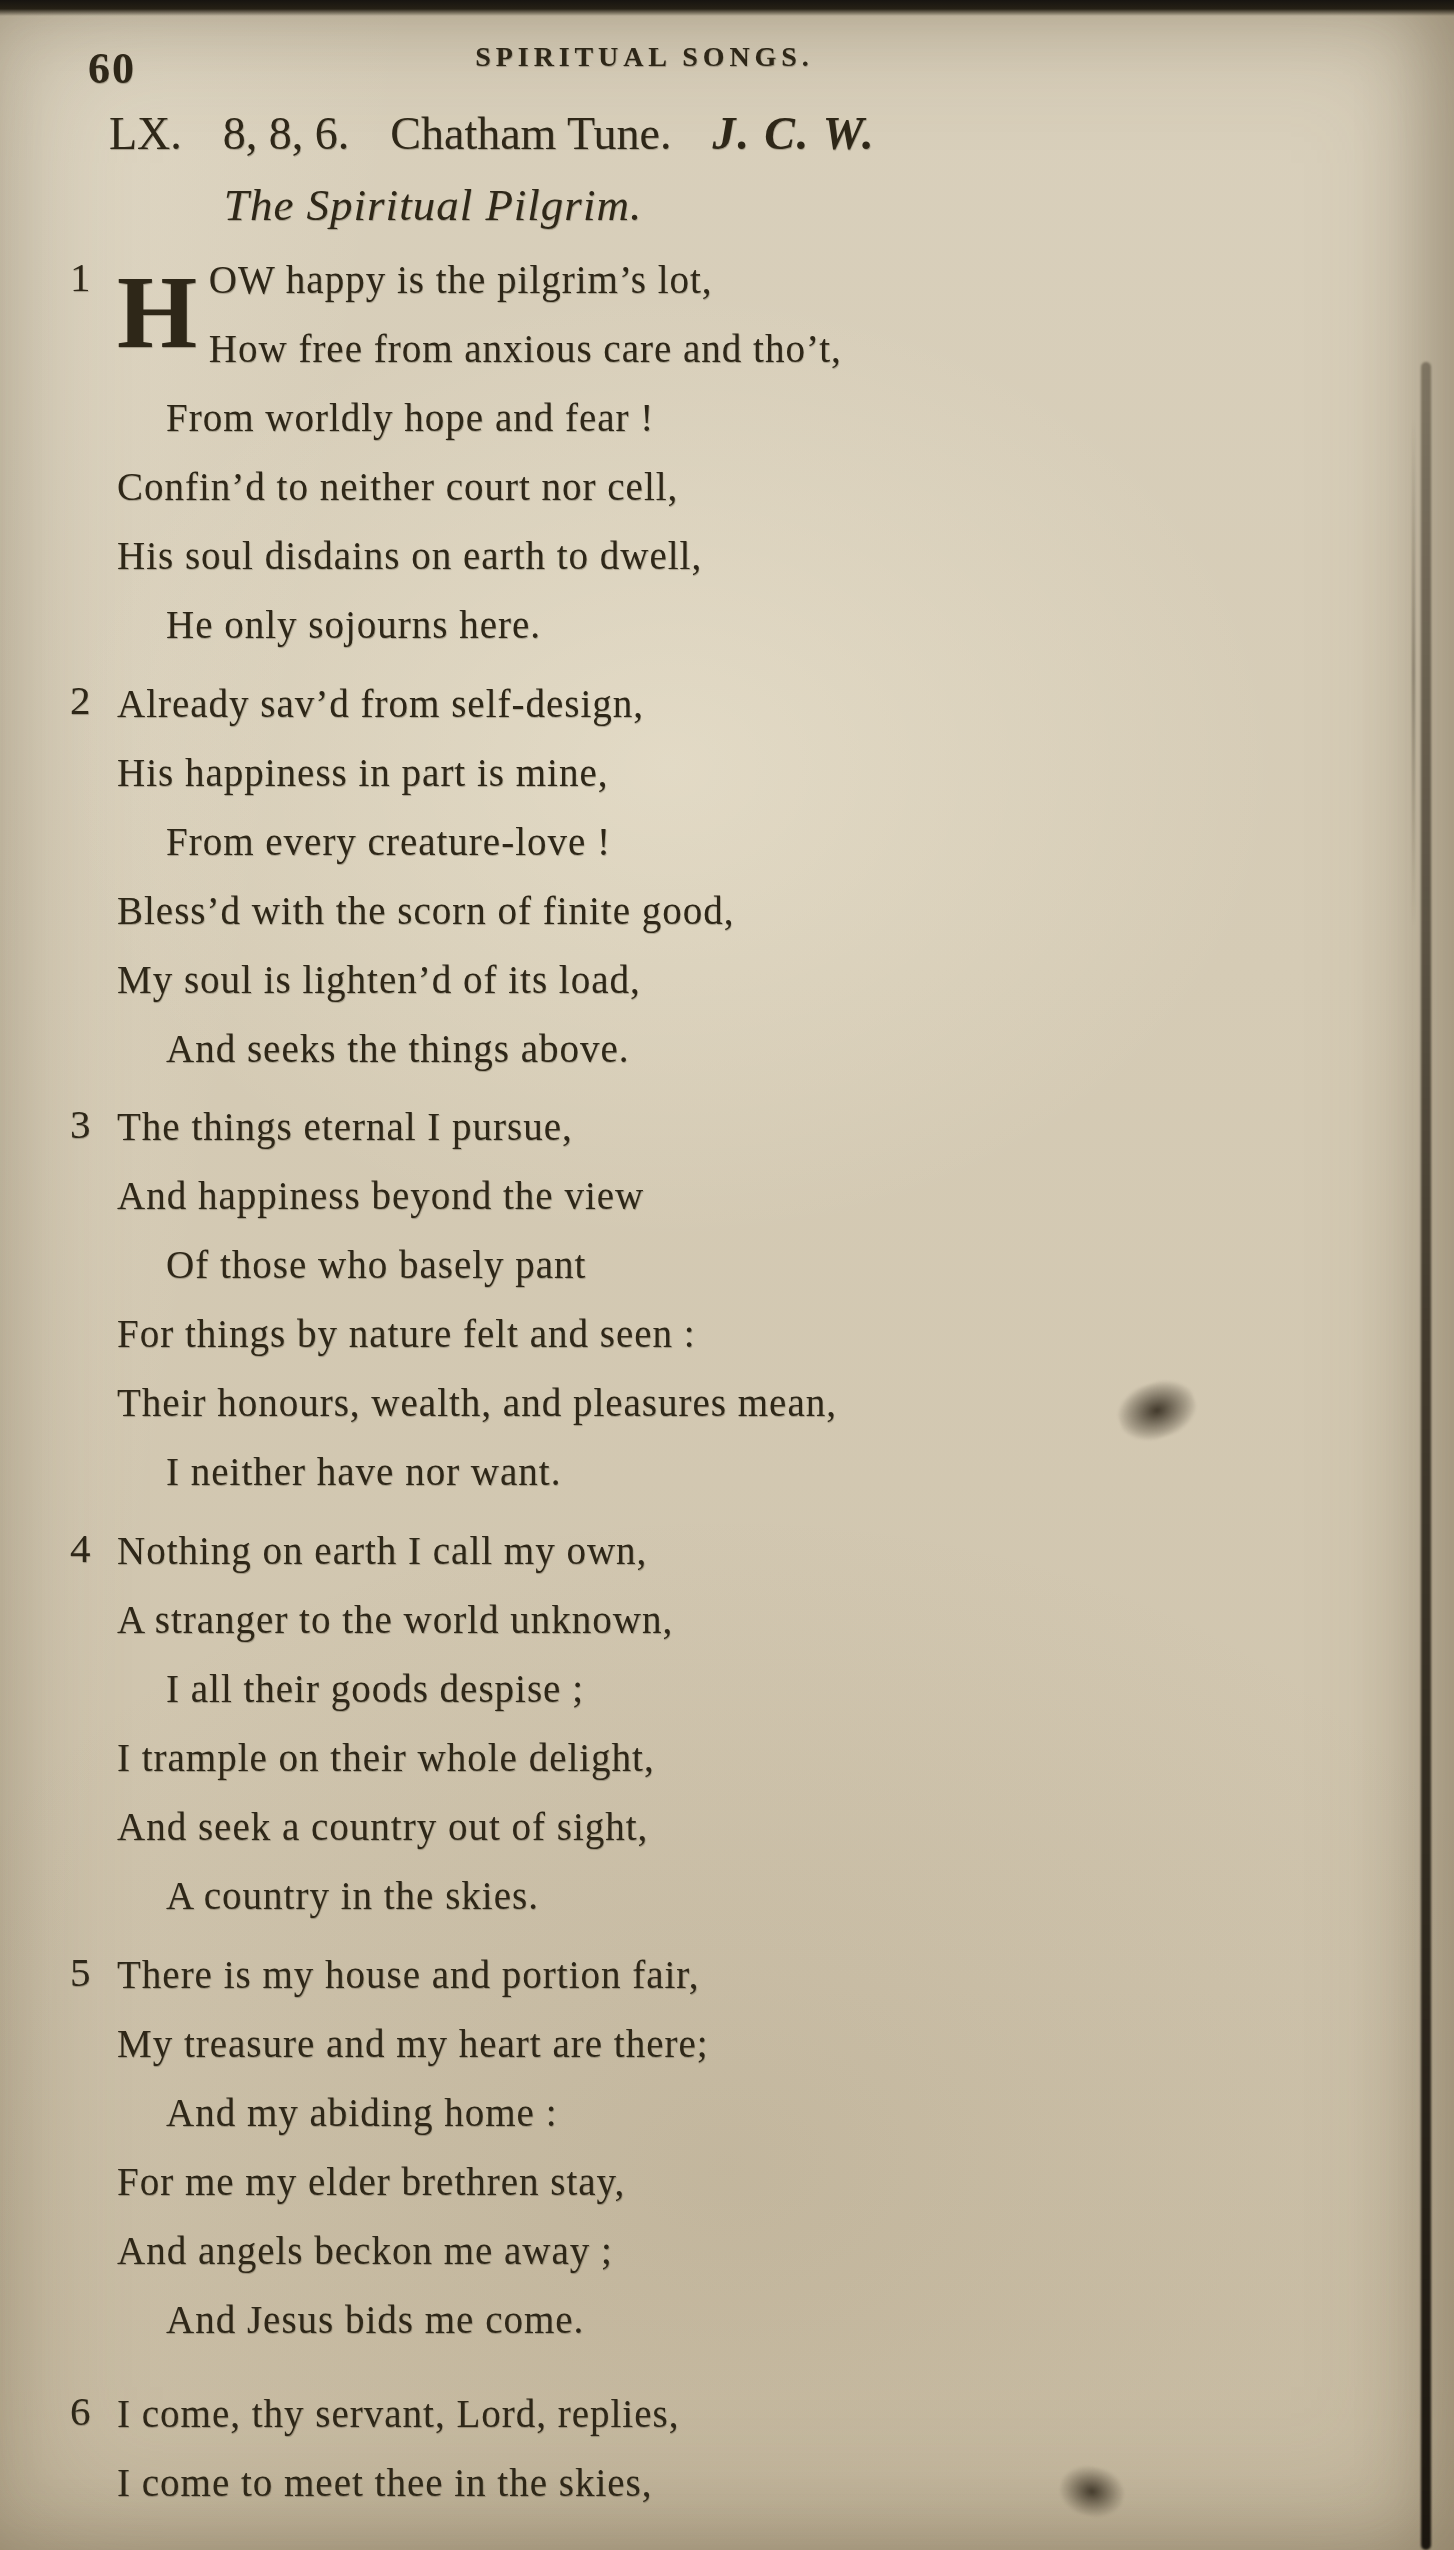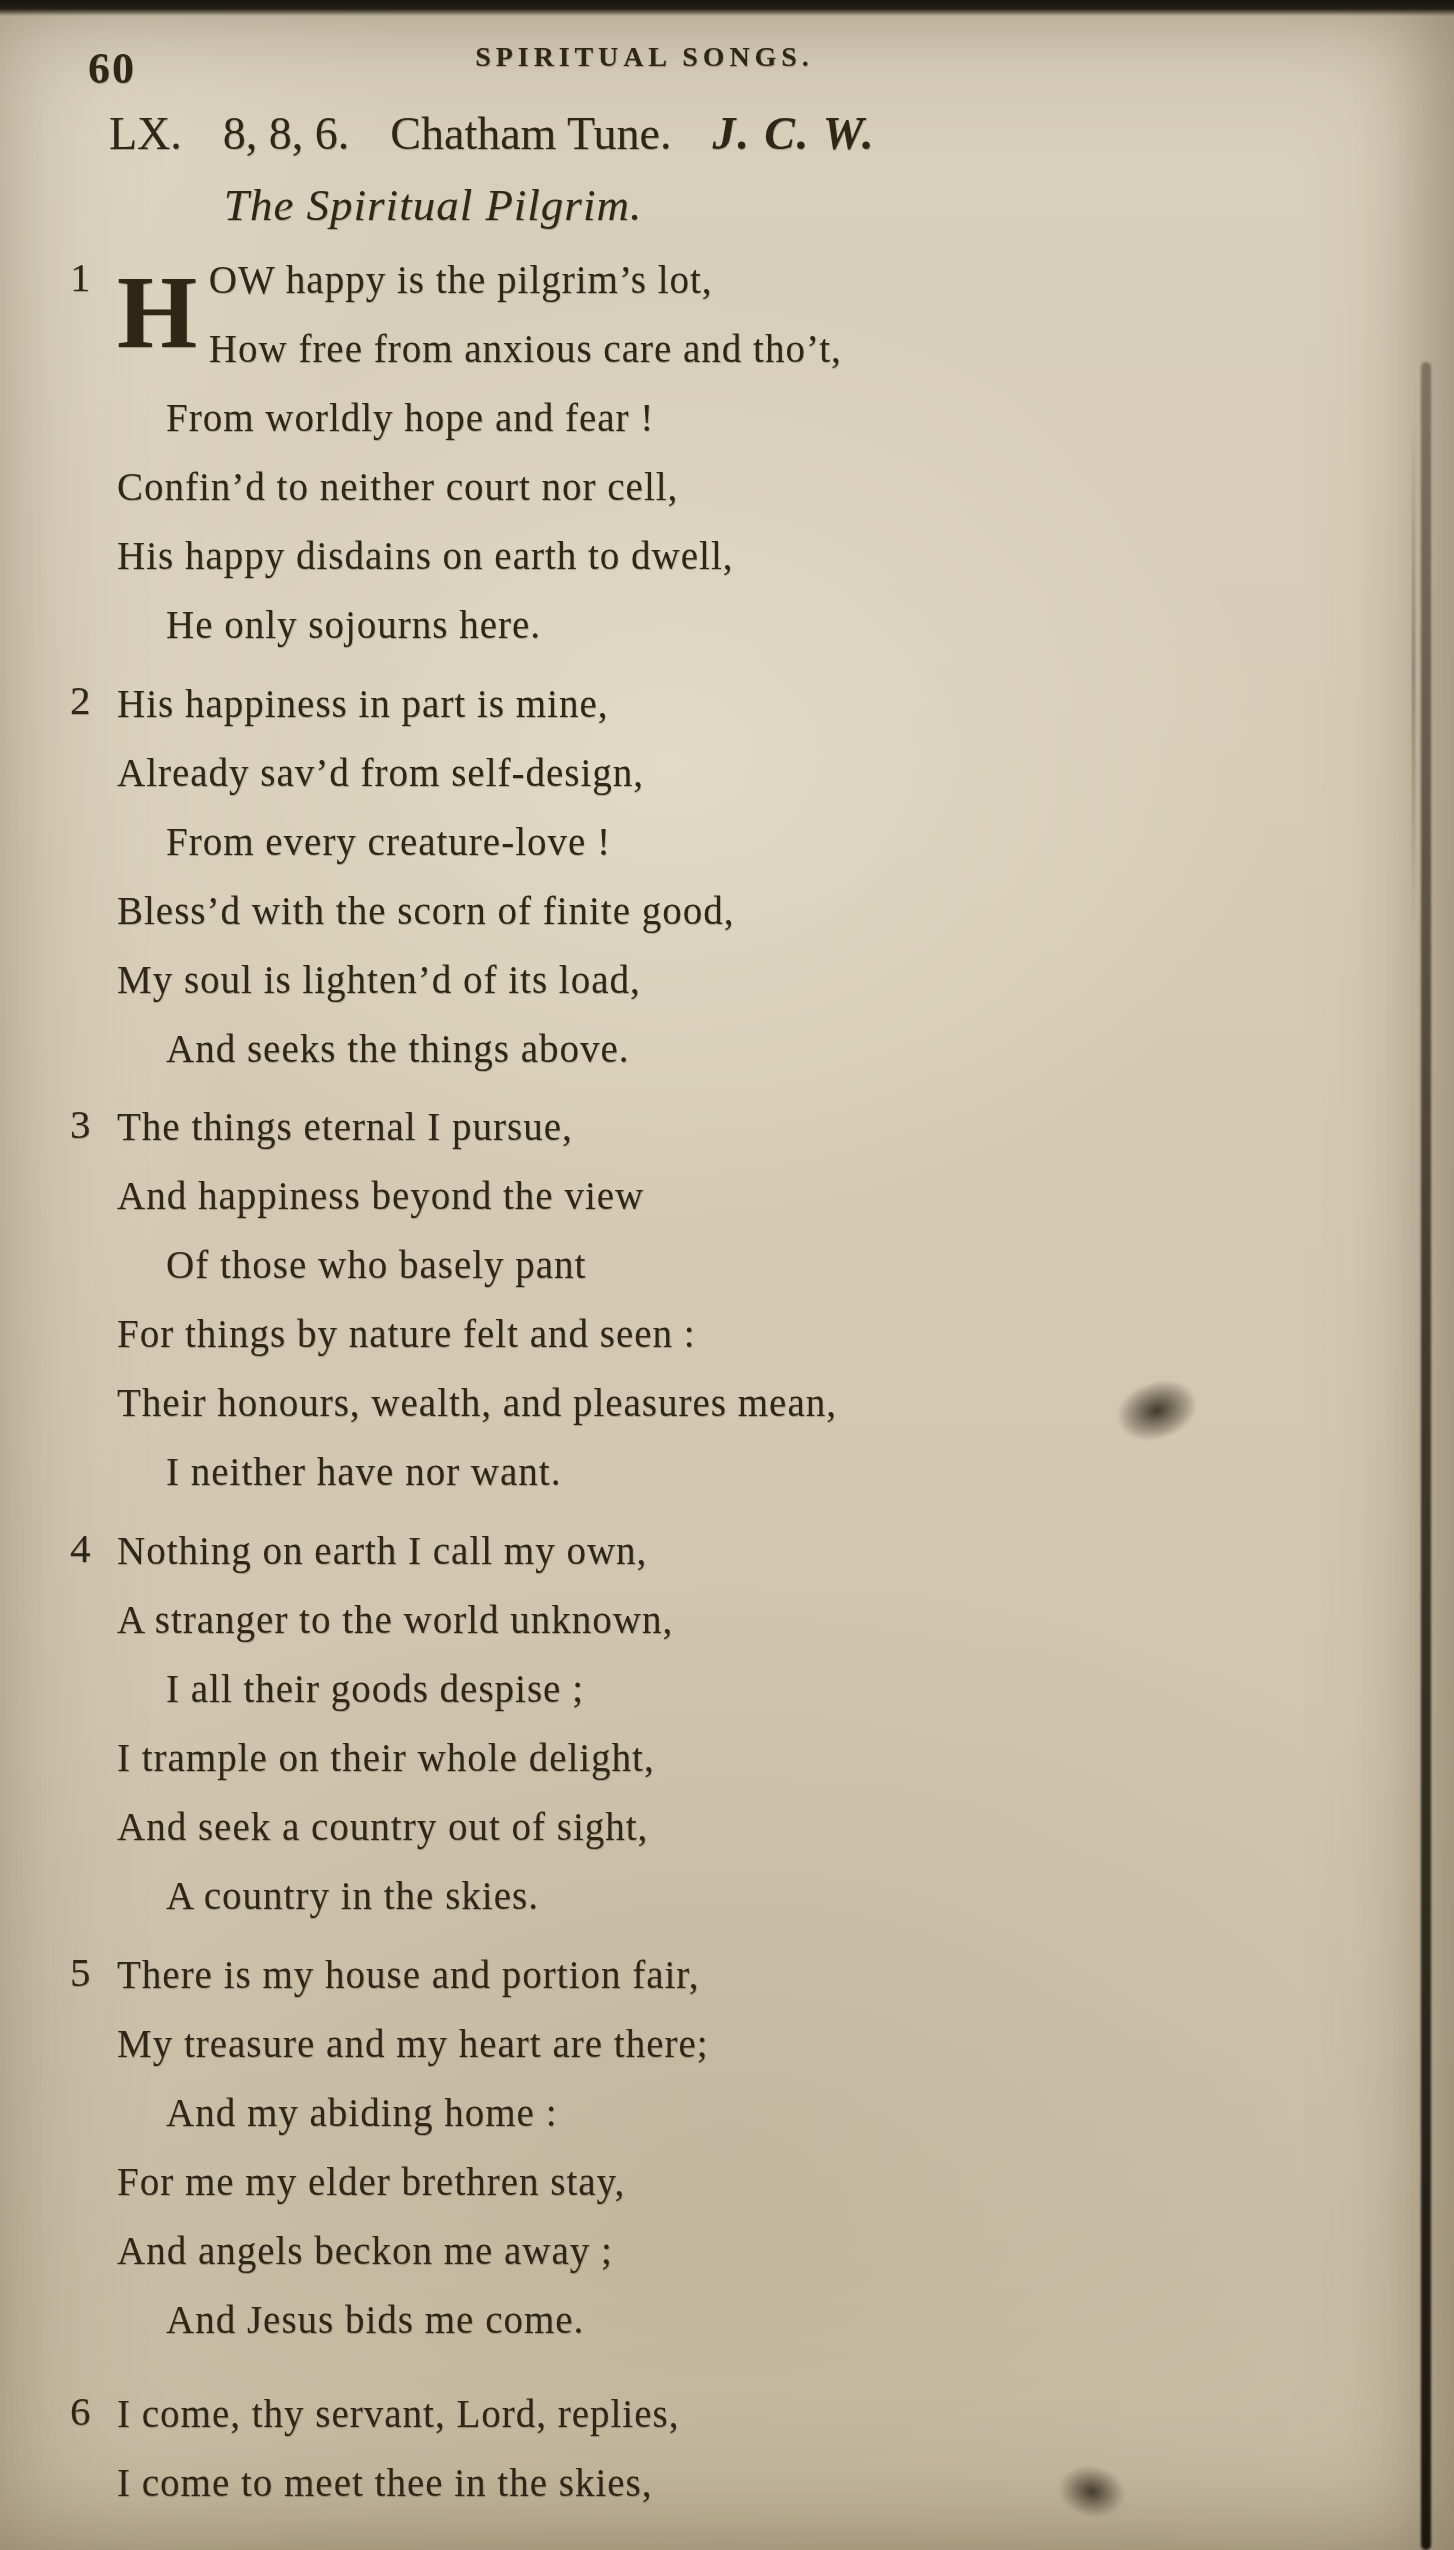--- a/index.html
+++ b/index.html
@@ -90,27 +90,27 @@
         <span class="vnum">1</span>
         <div class="dc-wrap">
           <span class="dropcap">H</span>
           <div>
             <div class="line">OW happy is the pilgrim’s lot,</div>
             <div class="line">How free from anxious care and tho’t,</div>
           </div>
         </div>
         <div class="line indent">From worldly hope and fear !</div>
         <div class="line">Confin’d to neither court nor cell,</div>
-        <div class="line">His happy disdains on earth to dwell,</div>
+        <div class="line">His soul disdains on earth to dwell,</div>
         <div class="line indent">He only sojourns here.</div>
       </div>
       <div class="verse">
         <span class="vnum">2</span>
+        <div class="line">Already sav’d from self-design,</div>
         <div class="line">His happiness in part is mine,</div>
-        <div class="line">Already sav’d from self-design,</div>
         <div class="line indent">From every creature-love !</div>
         <div class="line">Bless’d with the scorn of finite good,</div>
         <div class="line">My soul is lighten’d of its load,</div>
         <div class="line indent">And seeks the things above.</div>
       </div>
       <div class="verse">
         <span class="vnum">3</span>
         <div class="line">The things eternal I pursue,</div>
         <div class="line">And happiness beyond the view</div>
         <div class="line indent">Of those who basely pant</div>

